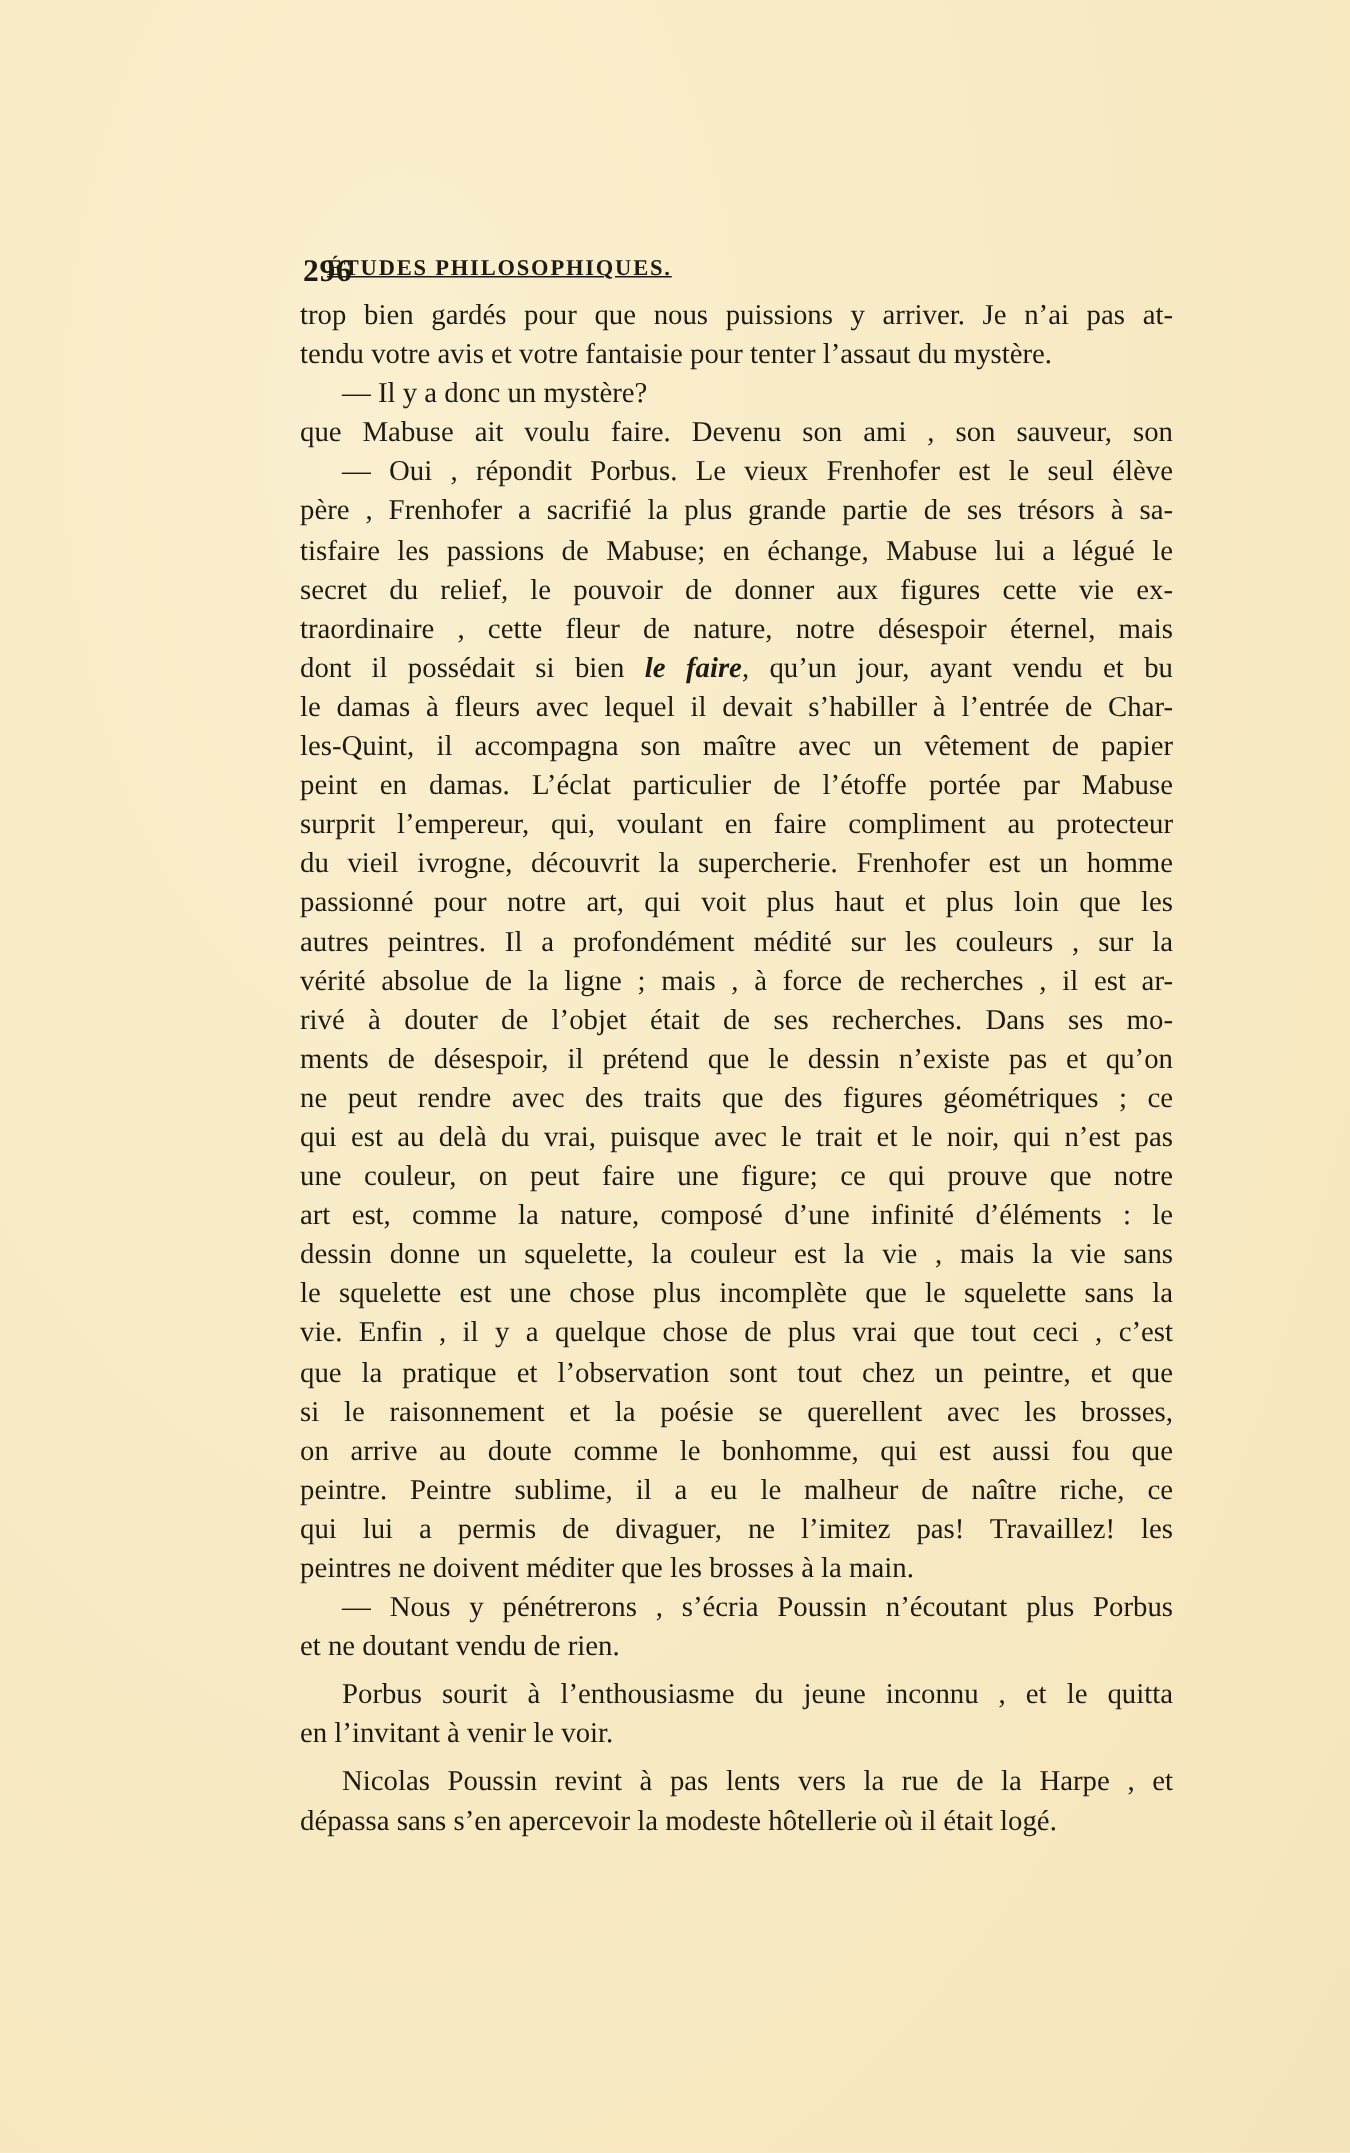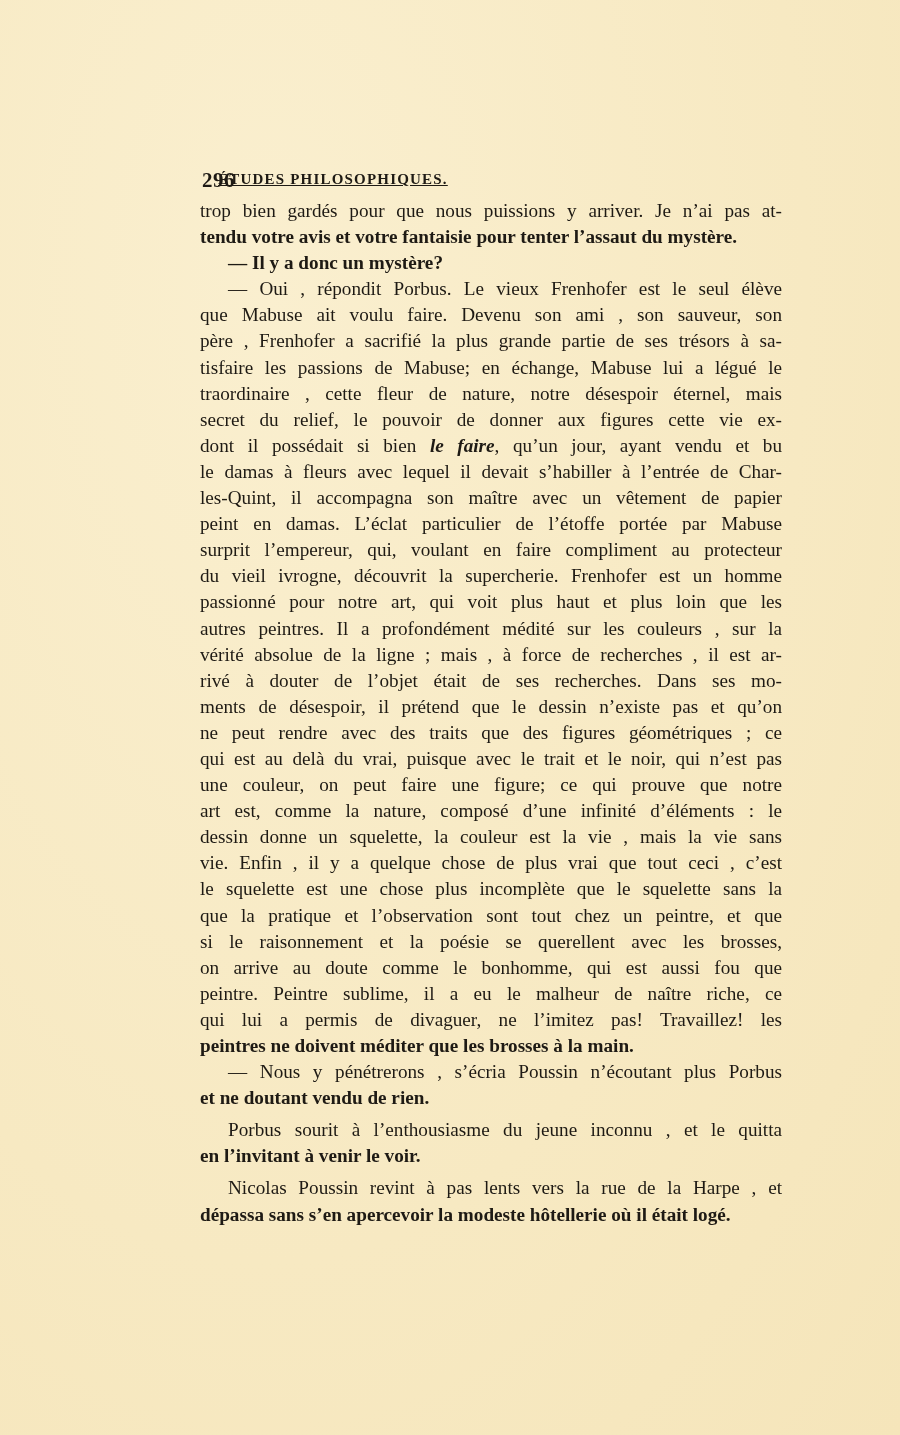--- a/index.html
+++ b/index.html
@@ -19,21 +19,21 @@
   }
   .page-number {
     position: absolute; left: 2px; top: 0; font-size: 21px; font-weight: bold; letter-spacing: 0.5px; font-family: Liberation Serif, serif;
   }
   .running-title {
     position: absolute; left: 0; right: 0; top: 3px; 
     font-size: 15px; font-weight: bold; letter-spacing: 1.2px; padding-left: 18px; text-decoration: underline;
   }
   .body-text { font-size: 19.2px; line-height: 26.1px; }
   .line { display: block; white-space: nowrap; text-align: justify; text-align-last: justify; height: 26.1px; }
-  .line.last { text-align-last: left; font-weight: bold; }
+  .line.last { text-align-last: left; }
   .line.indent { padding-left: 28px; }
   .gap { height: 6px; }
   em { font-style: italic; font-weight: bold; }
 </style>
 </head>
 <body>
 
 <div class="page">
   <div class="running-head">
     <span class="page-number">296</span>
@@ -41,44 +41,44 @@
   </div>
   <div class="body-text" id="body-text">
       <div>
         <span class="line">trop bien gardés pour que nous puissions y arriver. Je n’ai pas at-</span>
         <span class="line last">tendu votre avis et votre fantaisie pour tenter l’assaut du mystère.</span>
       </div>
       <div>
         <span class="line indent last">— Il y a donc un mystère?</span>
       </div>
       <div>
+        <span class="line">que Mabuse ait voulu faire. Devenu son ami , son sauveur, son</span>
         <span class="line indent">— Oui , répondit Porbus. Le vieux Frenhofer est le seul élève</span>
-        <span class="line">que Mabuse ait voulu faire. Devenu son ami , son sauveur, son</span>
         <span class="line">père , Frenhofer a sacrifié la plus grande partie de ses trésors à sa-</span>
         <span class="line">tisfaire les passions de Mabuse; en échange, Mabuse lui a légué le</span>
+        <span class="line">secret du relief, le pouvoir de donner aux figures cette vie ex-</span>
         <span class="line">traordinaire , cette fleur de nature, notre désespoir éternel, mais</span>
-        <span class="line">secret du relief, le pouvoir de donner aux figures cette vie ex-</span>
         <span class="line">dont il possédait si bien <em>le faire</em>, qu’un jour, ayant vendu et bu</span>
         <span class="line">le damas à fleurs avec lequel il devait s’habiller à l’entrée de Char-</span>
         <span class="line">les-Quint, il accompagna son maître avec un vêtement de papier</span>
         <span class="line">peint en damas. L’éclat particulier de l’étoffe portée par Mabuse</span>
         <span class="line">surprit l’empereur, qui, voulant en faire compliment au protecteur</span>
         <span class="line">du vieil ivrogne, découvrit la supercherie. Frenhofer est un homme</span>
         <span class="line">passionné pour notre art, qui voit plus haut et plus loin que les</span>
         <span class="line">autres peintres. Il a profondément médité sur les couleurs , sur la</span>
         <span class="line">vérité absolue de la ligne ; mais , à force de recherches , il est ar-</span>
         <span class="line">rivé à douter de l’objet était de ses recherches. Dans ses mo-</span>
         <span class="line">ments de désespoir, il prétend que le dessin n’existe pas et qu’on</span>
         <span class="line">ne peut rendre avec des traits que des figures géométriques ; ce</span>
         <span class="line">qui est au delà du vrai, puisque avec le trait et le noir, qui n’est pas</span>
         <span class="line">une couleur, on peut faire une figure; ce qui prouve que notre</span>
         <span class="line">art est, comme la nature, composé d’une infinité d’éléments : le</span>
         <span class="line">dessin donne un squelette, la couleur est la vie , mais la vie sans</span>
+        <span class="line">le squelette est une chose plus incomplète que le squelette sans la</span>
         <span class="line">vie. Enfin , il y a quelque chose de plus vrai que tout ceci , c’est</span>
-        <span class="line">le squelette est une chose plus incomplète que le squelette sans la</span>
         <span class="line">que la pratique et l’observation sont tout chez un peintre, et que</span>
         <span class="line">si le raisonnement et la poésie se querellent avec les brosses,</span>
         <span class="line">on arrive au doute comme le bonhomme, qui est aussi fou que</span>
         <span class="line">peintre. Peintre sublime, il a eu le malheur de naître riche, ce</span>
         <span class="line">qui lui a permis de divaguer, ne l’imitez pas! Travaillez! les</span>
         <span class="line last">peintres ne doivent méditer que les brosses à la main.</span>
       </div>
       <div>
         <span class="line indent">— Nous y pénétrerons , s’écria Poussin n’écoutant plus Porbus</span>
         <span class="line last">et ne doutant vendu de rien.</span>

